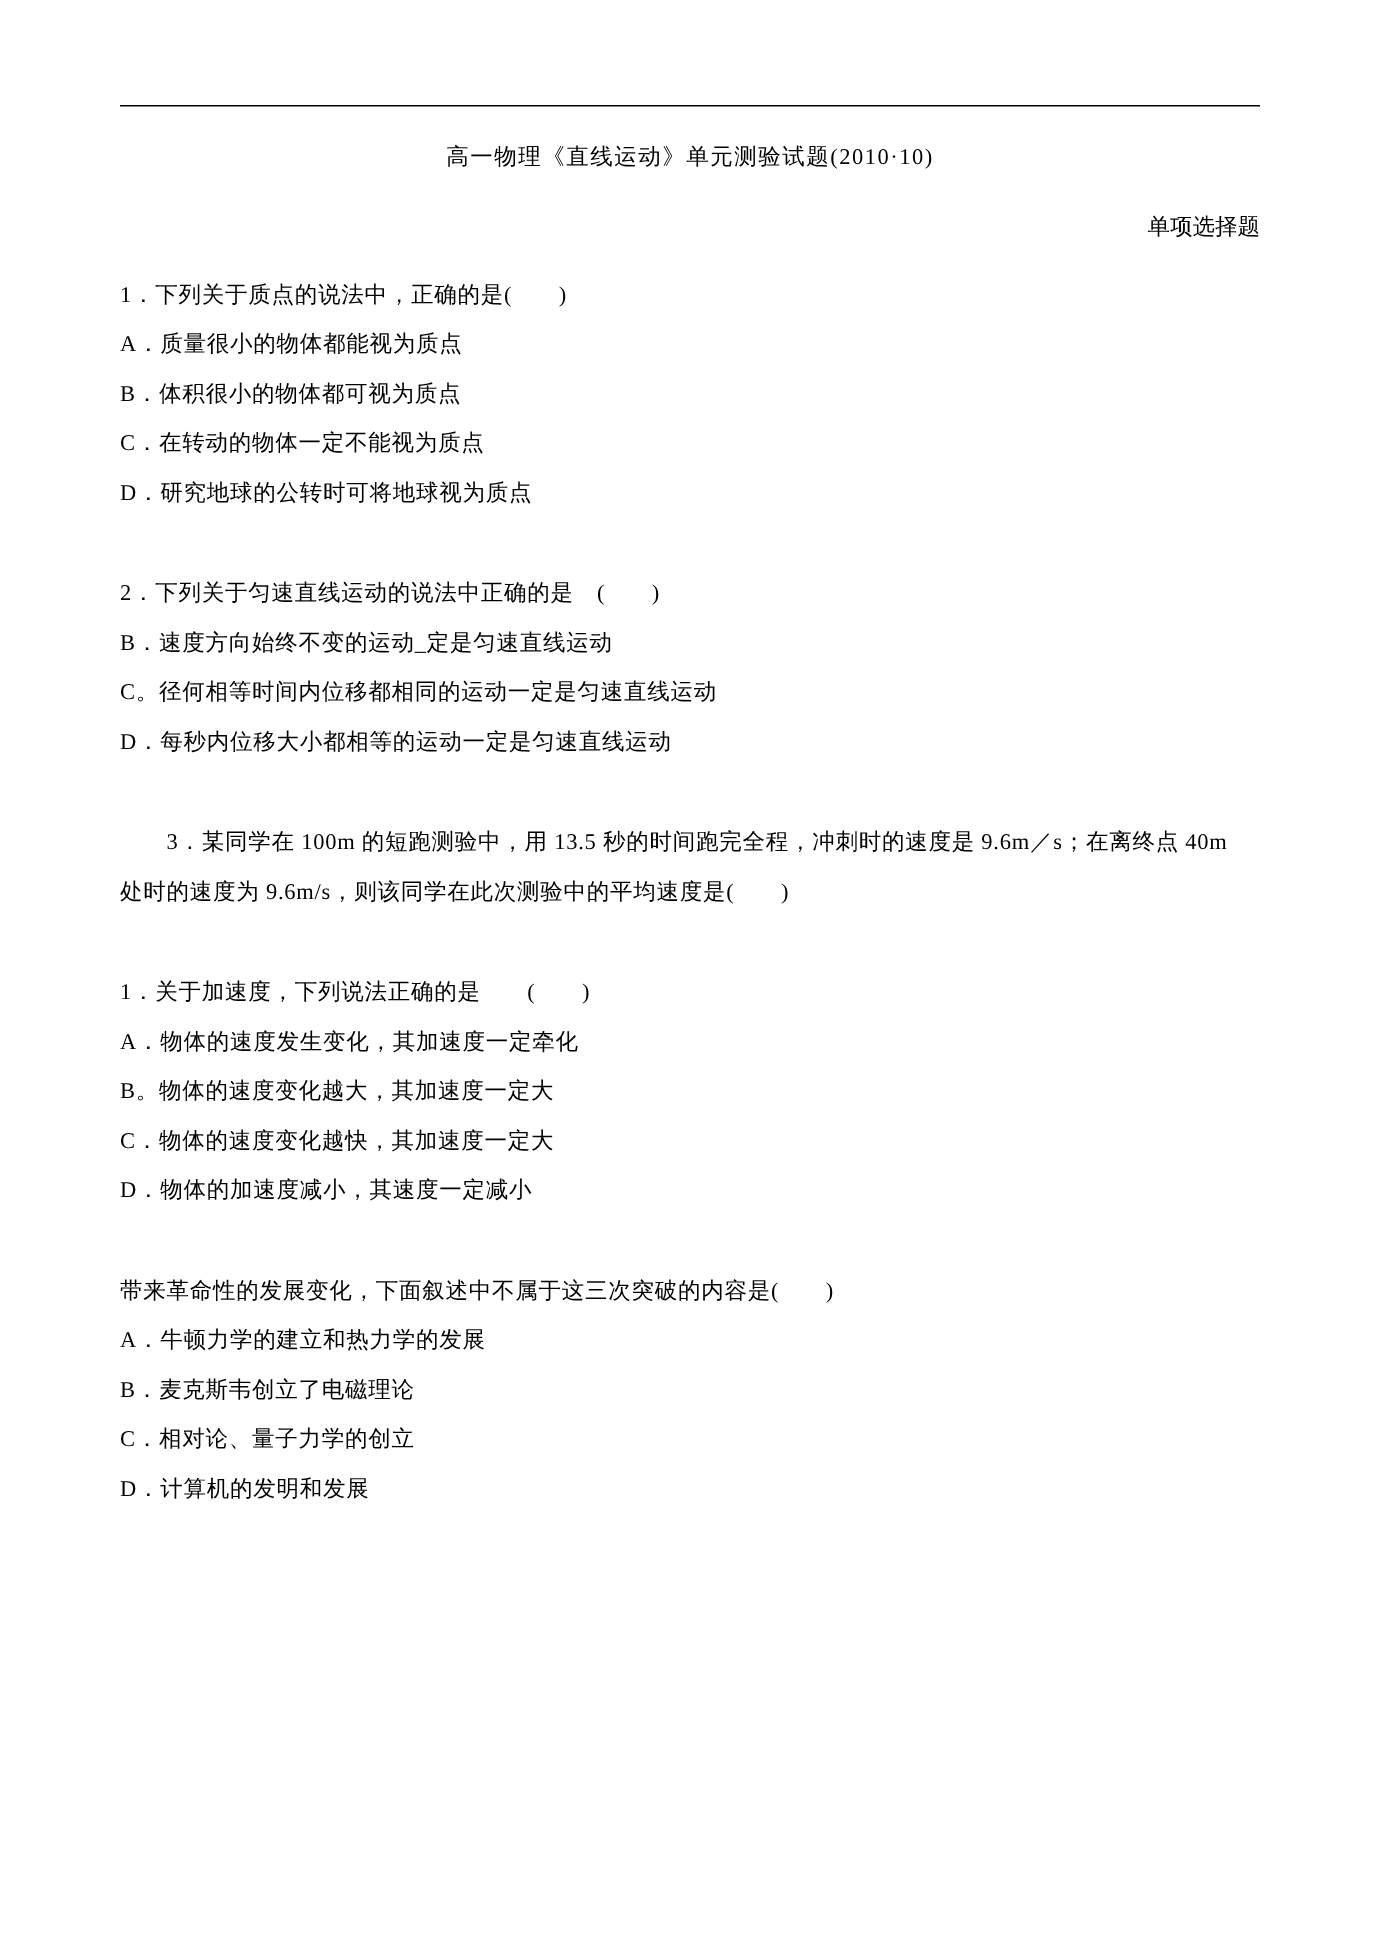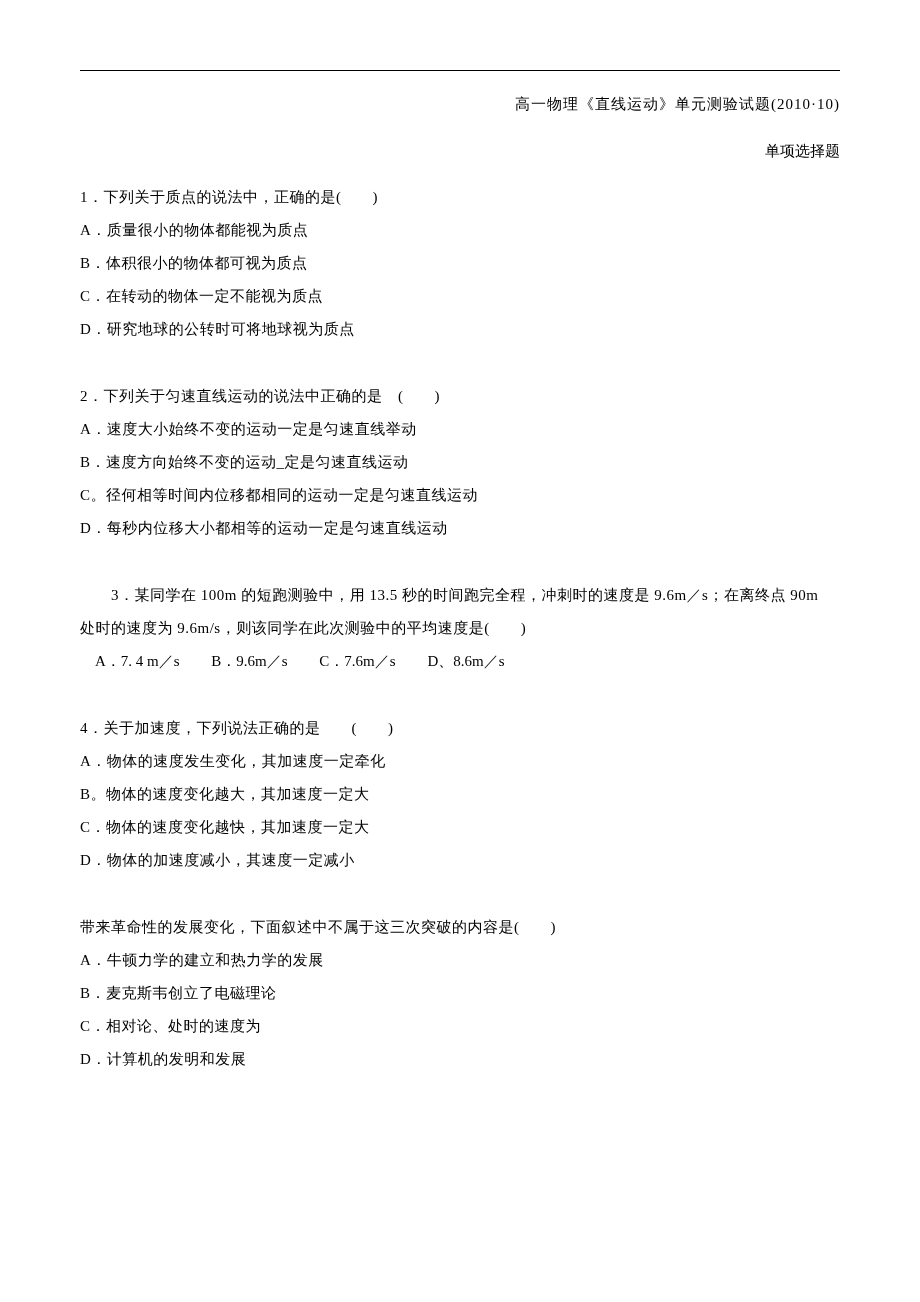--- a/index.html
+++ b/index.html
@@ -13,21 +13,21 @@
   }
   .page {
     padding: 70px 80px 60px 80px;
   }
   .hr-top {
     border: 0;
     border-top: 1px solid #000;
     margin: 0 0 24px 0;
   }
   .title {
-    text-align: right;
+    text-align: center;
     margin-bottom: 28px;
     font-size: 15px;
     letter-spacing: 1px;
   }
   .section-heading {
     margin-bottom: 20px;
     text-align: right;
   }
   .q {
     margin-bottom: 8px;
@@ -62,52 +62,45 @@
     <div class="opt">A．质量很小的物体都能视为质点</div>
     <div class="opt">B．体积很小的物体都可视为质点</div>
     <div class="opt">C．在转动的物体一定不能视为质点</div>
     <div class="opt">D．研究地球的公转时可将地球视为质点</div>
   </div>
 
   <div class="spacer"></div>
 
   <div class="q">
     <div class="qstem">2．下列关于匀速直线运动的说法中正确的是　(　　)</div>
-    <div class="opt">A．速度大小始终不变的运动一定是匀速直线举动</div>
     <div class="opt">B．速度方向始终不变的运动_定是匀速直线运动</div>
     <div class="opt">C。径何相等时间内位移都相同的运动一定是匀速直线运动</div>
     <div class="opt">D．每秒内位移大小都相等的运动一定是匀速直线运动</div>
   </div>
 
   <div class="spacer"></div>
 
   <div class="q">
-    <div class="qstem">　　3．某同学在 100m 的短跑测验中，用 13.5 秒的时间跑完全程，冲刺时的速度是 9.6m／s；在离终点 90m</div>
+    <div class="qstem">　　3．某同学在 100m 的短跑测验中，用 13.5 秒的时间跑完全程，冲刺时的速度是 9.6m／s；在离终点 40m</div>
     <div class="qstem">处时的速度为 9.6m/s，则该同学在此次测验中的平均速度是(　　)</div>
-    <div class="inline-opts">
-      <span>　A．7. 4 m／s</span>
-      <span>B．9.6m／s</span>
-      <span>C．7.6m／s</span>
-      <span>D、8.6m／s</span>
-    </div>
   </div>
 
   <div class="spacer"></div>
 
   <div class="q">
-    <div class="qstem">4．关于加速度，下列说法正确的是　　(　　)</div>
+    <div class="qstem">1．关于加速度，下列说法正确的是　　(　　)</div>
     <div class="opt">A．物体的速度发生变化，其加速度一定牵化</div>
     <div class="opt">B。物体的速度变化越大，其加速度一定大</div>
     <div class="opt">C．物体的速度变化越快，其加速度一定大</div>
     <div class="opt">D．物体的加速度减小，其速度一定减小</div>
   </div>
 
   <div class="spacer"></div>
 
   <div class="q">
     <div class="qstem">带来革命性的发展变化，下面叙述中不属于这三次突破的内容是(　　)</div>
     <div class="opt">A．牛顿力学的建立和热力学的发展</div>
     <div class="opt">B．麦克斯韦创立了电磁理论</div>
-    <div class="opt">C．相对论、处时的速度为</div>
+    <div class="opt">C．相对论、量子力学的创立</div>
     <div class="opt">D．计算机的发明和发展</div>
   </div>
 
 </div>
 
 </body></html>

